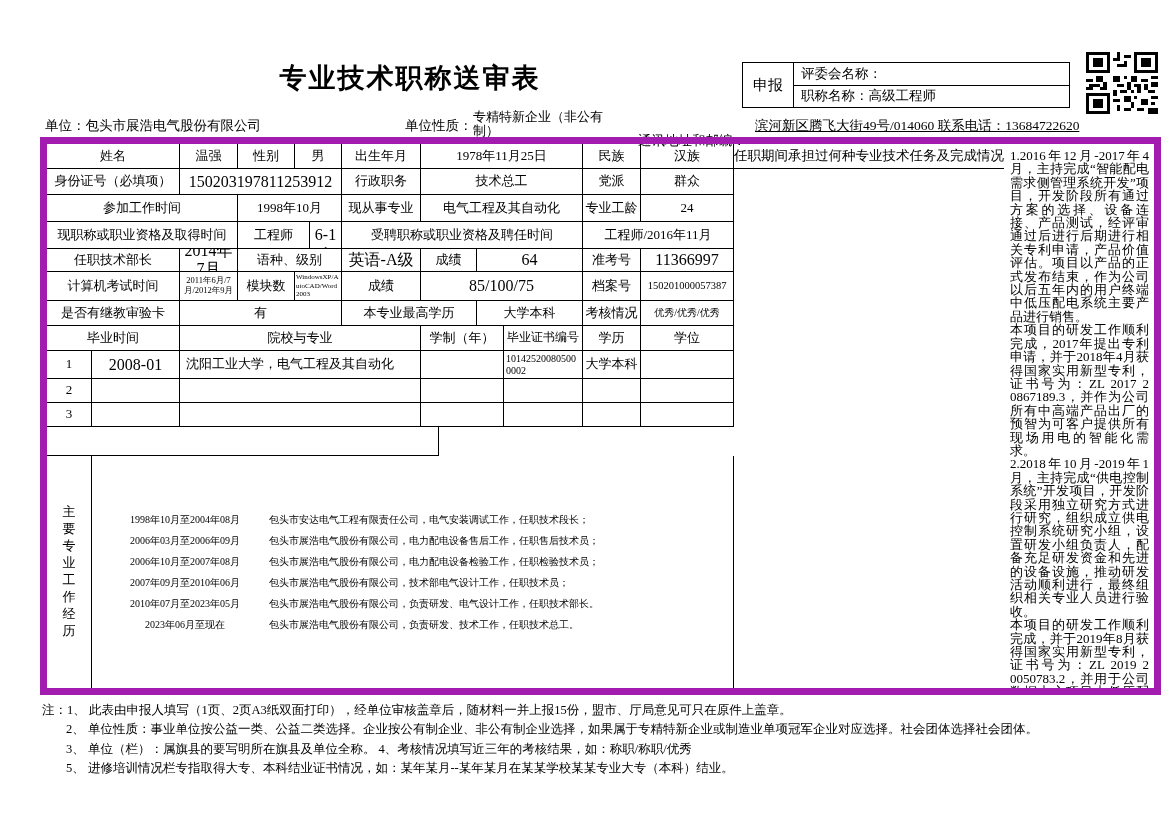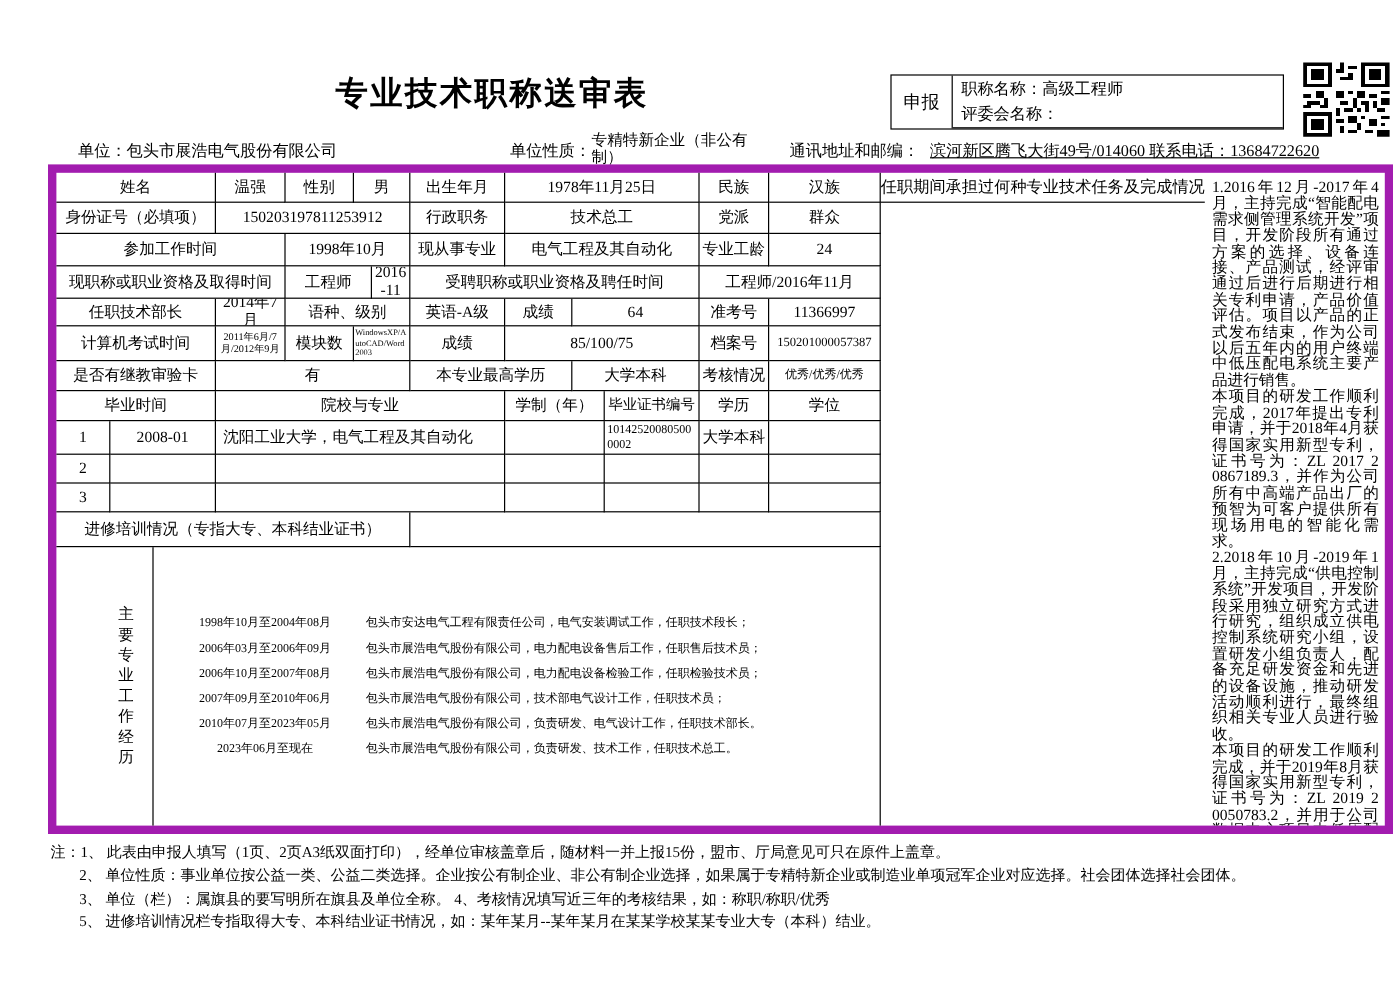--- a/index.html
+++ b/index.html
@@ -10,64 +10,64 @@
   }
   .abs{position:absolute;}
   
   .form-title{left:240px;top:60px;width:340px;text-align:center;font-size:27px;font-weight:bold;letter-spacing:2px;}
   .declare-box{left:742px;top:62px;width:328px;height:46px;border:1px solid #000;display:flex;box-sizing:border-box;}
   .declare-label{width:50px;border-right:1px solid #000;display:flex;align-items:center;justify-content:center;font-size:15px;}
   .declare-right{flex:1;display:flex;flex-direction:column;}
   .declare-row{flex:1;display:flex;align-items:center;padding-left:7px;font-size:13.5px;}
   .declare-row.first{border-bottom:1px solid #000;}
   .qr{left:1086px;top:52px;width:72px;height:62px;}
-  .unit-line{top:113px;left:0;width:1106px;height:24px;font-size:13.5px;margin-left:20px;}
+  .unit-line{top:113px;left:0;width:1106px;height:24px;font-size:13.5px;}
   .unit-line span{position:absolute;white-space:nowrap;}
   .u-unit{left:45px;top:4px;}
   .u-nature-label{left:405px;top:4px;}
   .u-nature-value{left:473px;top:-3px;width:142px;white-space:normal !important;font-size:13px;line-height:14px;}
-  .u-addr-label{left:638px;top:4px;text-align:right;}
+  .u-addr-label{left:638px;top:19px;text-align:right;}
   .u-addr-value{left:755px;top:4px;text-decoration:underline;}
   
   .main-table{left:40px;top:137px;width:1121px;height:558px;border:7px solid #a21caf;box-sizing:border-box;display:flex;}
   .left-sec{width:687px;display:flex;flex-direction:column;}
   .right-sec{flex:1;display:flex;}
   .trow{display:flex;flex:none;}
   .cell{box-sizing:border-box;border-right:1px solid #000;border-bottom:1px solid #000;
         display:flex;align-items:center;justify-content:center;text-align:center;
         font-size:13px;overflow:hidden;padding:0 2px;line-height:1.12;}
   .cell.left{justify-content:flex-start;text-align:left;padding-left:6px;}
-  .cell.num{font-size:13px;}
+  .cell.num{font-size:16px;}
   .cell.tiny{font-size:8.5px;line-height:1.15;word-break:break-all;}
   .cell.micro{font-size:7px;line-height:1.2;word-break:break-all;justify-content:flex-start;text-align:left;padding:0 1px;}
   .cell.wrapnum{font-size:10px;line-height:1.15;word-break:break-all;justify-content:flex-start;text-align:left;}
   .r13{flex:1;}
   .r13 .cell{border-bottom:none;}
-  .career-label{width:45px;font-size:13px;line-height:1.3;padding:0 21px;margin-left:36px;}
+  .career-label{width:45px;font-size:13px;line-height:1.3;padding:0 21px;}
   .career-content{width:642px;flex-direction:column;align-items:flex-start;justify-content:center;padding-left:9px;}
   .career-row{display:flex;line-height:21px;font-size:10px;white-space:nowrap;}
   .career-period{width:168px;flex:none;}
   .duty-header{height:25px;border-bottom:1px solid #000;display:flex;align-items:center;justify-content:center;font-size:13.5px;box-sizing:border-box;}
   .duty-body{flex:1;padding:5px 5px 0 6px;font-size:13px;line-height:13.4px;text-align:justify;white-space:pre-line;overflow:hidden;}
   
   .notes{left:42px;top:701px;width:1112px;font-size:12.5px;line-height:19.3px;}
   .note-line{display:flex;}
   .note-prefix{flex:none;}
   .note-indent{padding-left:24px;}
 </style>
 </head>
 <body>
 
 <div class="abs form-title">专业技术职称送审表</div>
 
 <div class="abs declare-box">
   <div class="declare-label">申报</div>
   <div class="declare-right">
+    <div class="declare-row first">评委会名称：</div>
     <div class="declare-row">职称名称：高级工程师</div>
-    <div class="declare-row first">评委会名称：</div>
   </div>
 </div>
 
 <div class="abs qr">
   <svg width="72" height="62" viewBox="0 0 21 21" preserveAspectRatio="none" shape-rendering="crispEdges">
     <rect x="0" y="0" width="21" height="21" fill="#fff"></rect>
     <g fill="#000">
       <rect x="0" y="0" width="7" height="1"></rect>
         <rect x="0" y="6" width="7" height="1"></rect>
         <rect x="0" y="1" width="1" height="5"></rect>
@@ -236,21 +236,20 @@
       <div class="cell" style="width:45px">3</div>
       <div class="cell" style="width:88px"></div>
       <div class="cell" style="width:241px"></div>
       <div class="cell" style="width:83px"></div>
       <div class="cell" style="width:79px"></div>
       <div class="cell" style="width:58px"></div>
       <div class="cell" style="width:93px"></div>
     </div>
 
     <div class="trow" style="height:29px">
-      <div class="cell" style="width:295px">进修培训情况（专指大专、本科结业证书）</div>
       <div class="cell" style="width:392px"></div>
     </div>
 
     <div class="trow r13">
       <div class="cell career-label">主要专业工作经历</div>
       <div class="cell career-content">
         <div class="career-row">
           <span class="career-period">1998年10月至2004年08月</span>
           <span>包头市安达电气工程有限责任公司，电气安装调试工作，任职技术段长；</span>
         </div>

